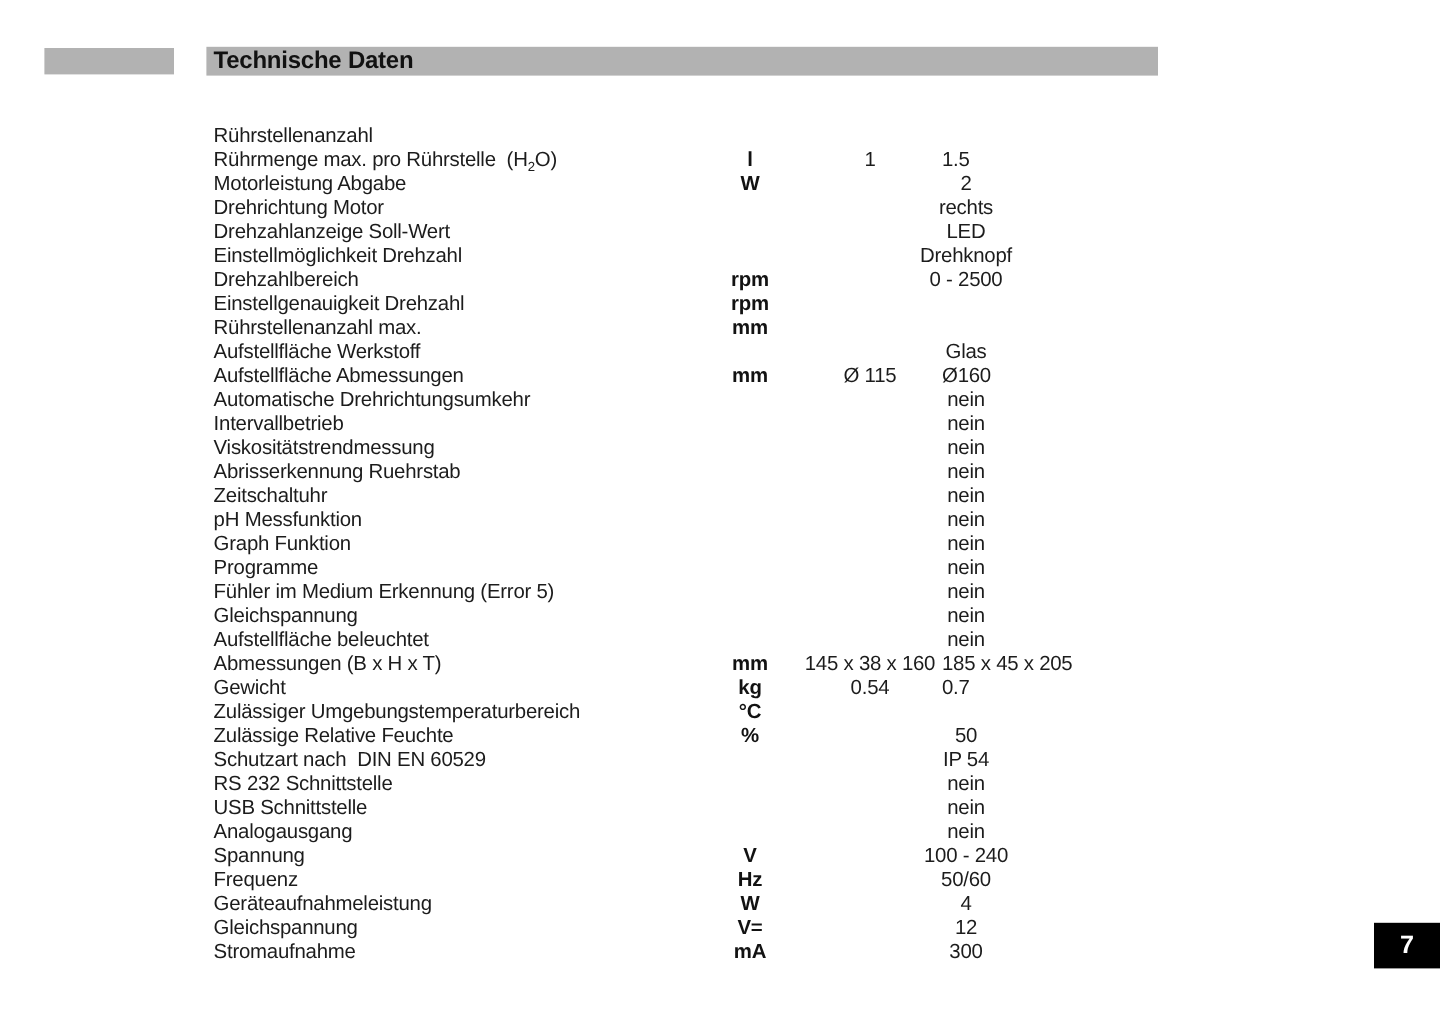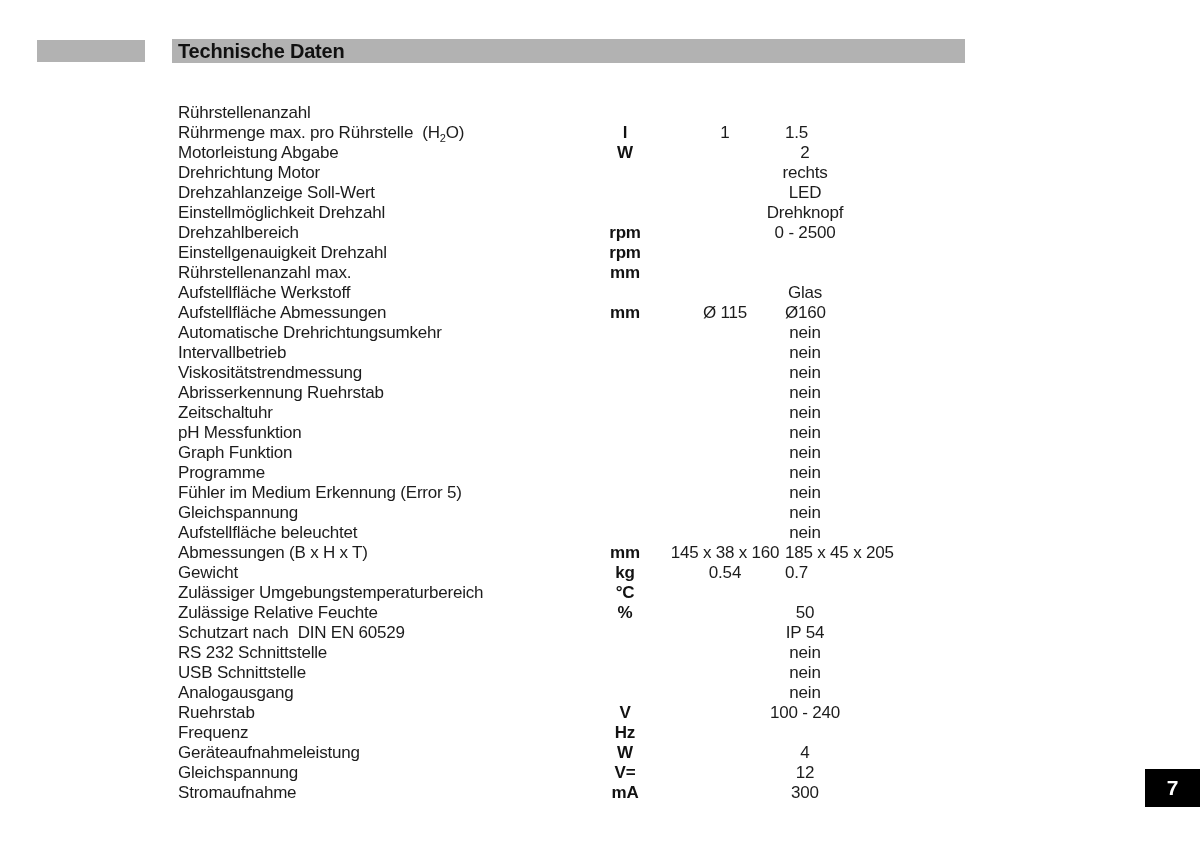--- a/index.html
+++ b/index.html
@@ -253,27 +253,28 @@
         <span class="cell label">USB Schnittstelle</span>
         <span class="cell unit"></span>
         <span class="cell vfull">nein</span>
       </div>
       <div class="spec-row">
         <span class="cell label">Analogausgang</span>
         <span class="cell unit"></span>
         <span class="cell vfull">nein</span>
       </div>
       <div class="spec-row">
-        <span class="cell label">Ruehrstab</span>
+        <span class="cell label">Spannung</span>
         <span class="cell unit">V</span>
         <span class="cell vfull">100 - 240</span>
       </div>
       <div class="spec-row">
         <span class="cell label">Frequenz</span>
         <span class="cell unit">Hz</span>
+        <span class="cell vfull">50/60</span>
       </div>
       <div class="spec-row">
         <span class="cell label">Geräteaufnahmeleistung</span>
         <span class="cell unit">W</span>
         <span class="cell vfull">4</span>
       </div>
       <div class="spec-row">
         <span class="cell label">Gleichspannung</span>
         <span class="cell unit">V=</span>
         <span class="cell vfull">12</span>

